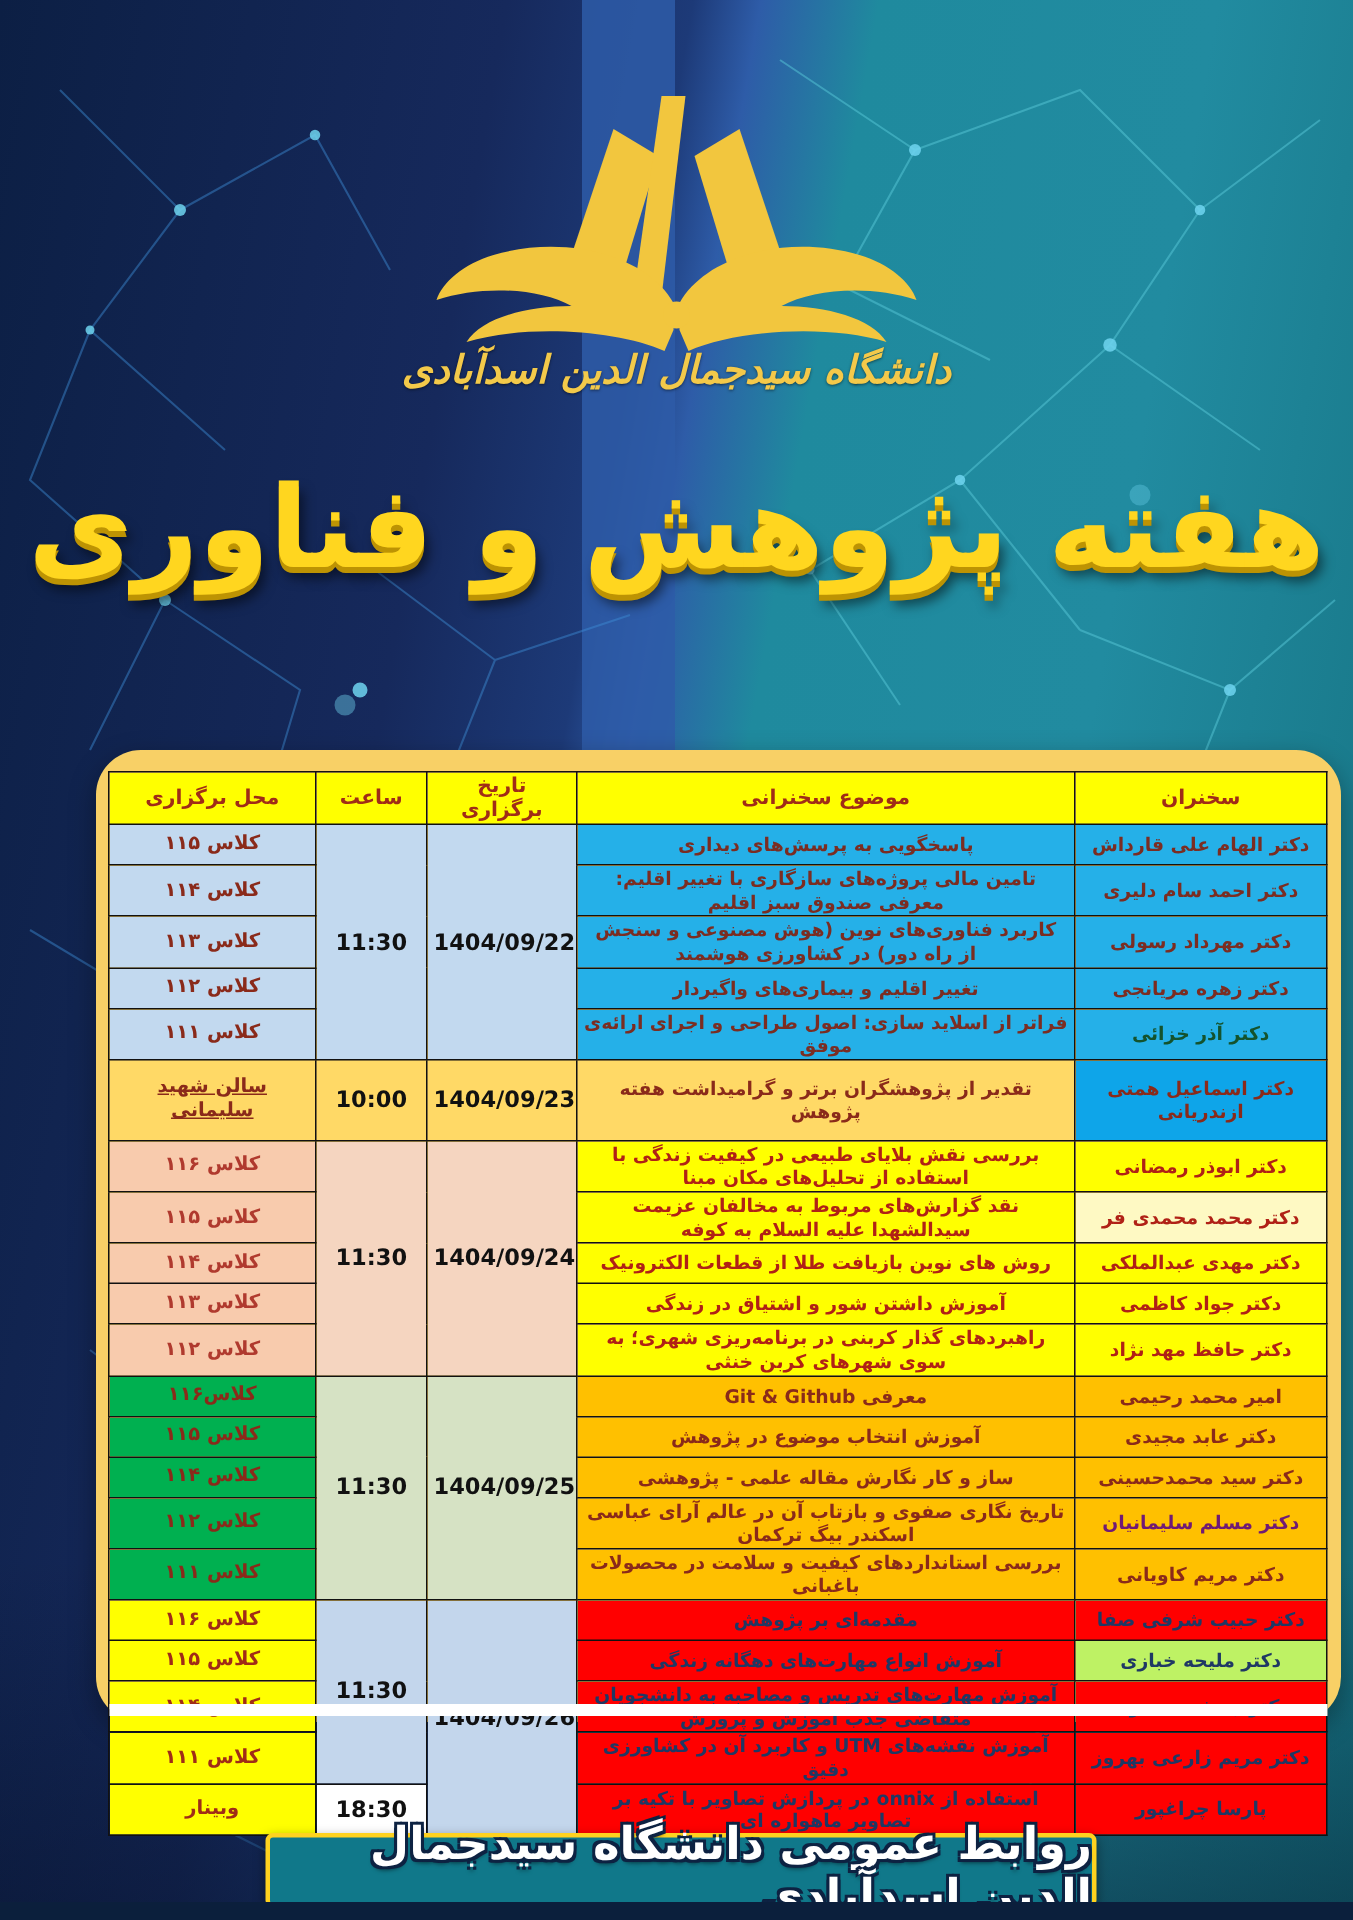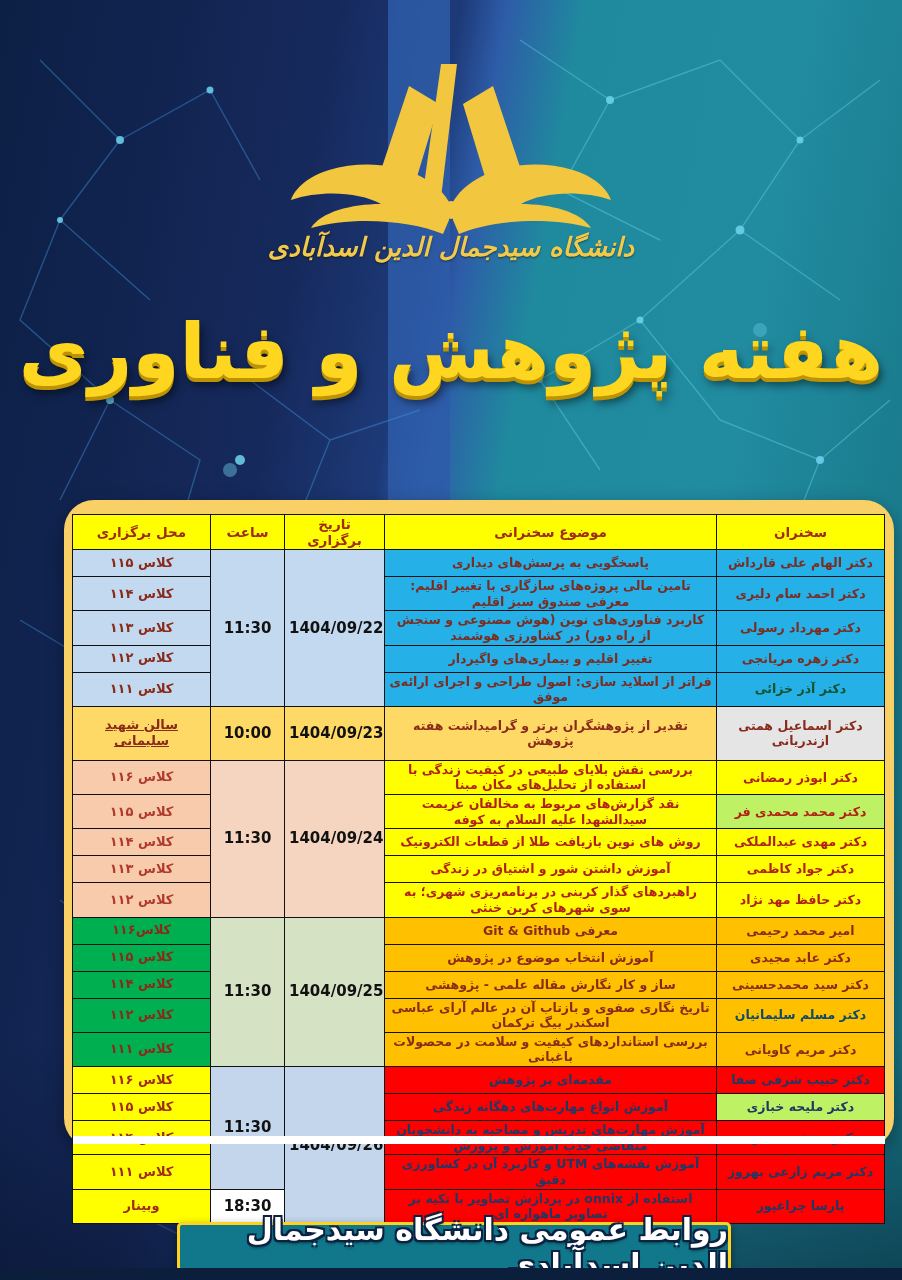--- a/index.html
+++ b/index.html
@@ -154,35 +154,35 @@
           <td class="cell" style="background: rgb(37, 176, 232); color: rgb(123, 45, 34);">دکتر زهره مریانجی</td>
           <td class="cell" style="background: rgb(37, 176, 232); color: rgb(123, 45, 34);">تغییر اقلیم و بیماری‌های واگیردار</td>
           <td class="cell" style="background: rgb(194, 217, 239); color: rgb(138, 42, 26); font-size: 13px;">کلاس ۱۱۲</td>
         </tr>
         <tr style="height: 27px;">
           <td class="cell" style="background: rgb(37, 176, 232); color: #14532d;">دکتر آذر خزائی</td>
           <td class="cell" style="background: rgb(37, 176, 232); color: rgb(123, 45, 34);">فراتر از اسلاید سازی: اصول طراحی و اجرای ارائه‌ی موفق</td>
           <td class="cell" style="background: rgb(194, 217, 239); color: rgb(138, 42, 26); font-size: 13px;">کلاس ۱۱۱</td>
         </tr>
         <tr style="height: 54px;">
-          <td class="cell" style="background: #e5e5e5; color: rgb(138, 42, 26);">دکتر اسماعیل همتی ازندریانی</td>
+          <td class="cell" style="background: #0ea5e9; color: rgb(138, 42, 26);">دکتر اسماعیل همتی ازندریانی</td>
           <td class="cell" style="background: rgb(255, 217, 102); color: rgb(138, 42, 26);">تقدیر از پژوهشگران برتر و گرامیداشت هفته پژوهش</td>
           <td class="cell num" rowspan="1" style="background: rgb(255, 217, 102); color: rgb(17, 17, 17);">1404/09/23</td>
           <td class="cell num" rowspan="1" style="background: rgb(255, 217, 102); color: rgb(17, 17, 17);">10:00</td>
           <td class="cell" style="background: rgb(255, 217, 102); color: rgb(138, 42, 26); font-size: 13px; text-decoration: underline;">سالن شهید سلیمانی</td>
         </tr>
         <tr style="height: 27px;">
           <td class="cell" style="background: rgb(255, 255, 0); color: rgb(176, 33, 22);">دکتر ابوذر رمضانی</td>
           <td class="cell" style="background: rgb(255, 255, 0); color: rgb(176, 33, 22);">بررسی نقش بلایای طبیعی در کیفیت زندگی با استفاده از تحلیل‌های مکان مبنا</td>
           <td class="cell num" rowspan="5" style="background: rgb(245, 213, 192); color: rgb(17, 17, 17);">1404/09/24</td>
           <td class="cell num" rowspan="5" style="background: rgb(245, 213, 192); color: rgb(17, 17, 17);">11:30</td>
           <td class="cell" style="background: rgb(248, 203, 173); color: rgb(176, 58, 46); font-size: 13px;">کلاس ۱۱۶</td>
         </tr>
         <tr style="height: 27px;">
-          <td class="cell" style="background: #bef264; color: rgb(176, 33, 22);">دکتر محمد محمدی فر</td>
+          <td class="cell" style="background: #fef9c3; color: rgb(176, 33, 22);">دکتر محمد محمدی فر</td>
           <td class="cell" style="background: rgb(255, 255, 0); color: rgb(176, 33, 22);">نقد گزارش‌های مربوط به مخالفان عزیمت سیدالشهدا علیه السلام به کوفه</td>
           <td class="cell" style="background: rgb(248, 203, 173); color: rgb(176, 58, 46); font-size: 13px;">کلاس ۱۱۵</td>
         </tr>
         <tr style="height: 27px;">
           <td class="cell" style="background: rgb(255, 255, 0); color: rgb(176, 33, 22);">دکتر مهدی عبدالملکی</td>
           <td class="cell" style="background: rgb(255, 255, 0); color: rgb(176, 33, 22);">روش های نوین بازیافت طلا از قطعات الکترونیک</td>
           <td class="cell" style="background: rgb(248, 203, 173); color: rgb(176, 58, 46); font-size: 13px;">کلاس ۱۱۴</td>
         </tr>
         <tr style="height: 27px;">
           <td class="cell" style="background: rgb(255, 255, 0); color: rgb(176, 33, 22);">دکتر جواد کاظمی</td>
@@ -205,21 +205,21 @@
           <td class="cell" style="background: rgb(255, 192, 0); color: rgb(138, 42, 26);">دکتر عابد مجیدی</td>
           <td class="cell" style="background: rgb(255, 192, 0); color: rgb(138, 42, 26);">آموزش انتخاب موضوع در پژوهش</td>
           <td class="cell" style="background: rgb(0, 176, 80); color: rgb(138, 42, 26); font-size: 13px;">کلاس ۱۱۵</td>
         </tr>
         <tr style="height: 27px;">
           <td class="cell" style="background: rgb(255, 192, 0); color: rgb(138, 42, 26);">دکتر سید محمدحسینی</td>
           <td class="cell" style="background: rgb(255, 192, 0); color: rgb(138, 42, 26);">ساز و کار نگارش مقاله علمی - پژوهشی</td>
           <td class="cell" style="background: rgb(0, 176, 80); color: rgb(138, 42, 26); font-size: 13px;">کلاس ۱۱۴</td>
         </tr>
         <tr style="height: 27px;">
-          <td class="cell" style="background: rgb(255, 192, 0); color: #0c4a6e;">دکتر مسلم سلیمانیان</td>
+          <td class="cell" style="background: rgb(255, 192, 0); color: #701a75;">دکتر مسلم سلیمانیان</td>
           <td class="cell" style="background: rgb(255, 192, 0); color: rgb(138, 42, 26);">تاریخ نگاری صفوی و بازتاب آن در عالم آرای عباسی اسکندر بیگ ترکمان</td>
           <td class="cell" style="background: rgb(0, 176, 80); color: rgb(138, 42, 26); font-size: 13px;">کلاس ۱۱۲</td>
         </tr>
         <tr style="height: 27px;">
           <td class="cell" style="background: rgb(255, 192, 0); color: rgb(138, 42, 26);">دکتر مریم کاویانی</td>
           <td class="cell" style="background: rgb(255, 192, 0); color: rgb(138, 42, 26);">بررسی استانداردهای کیفیت و سلامت در محصولات باغبانی</td>
           <td class="cell" style="background: rgb(0, 176, 80); color: rgb(138, 42, 26); font-size: 13px;">کلاس ۱۱۱</td>
         </tr>
         <tr style="height: 27px;">
           <td class="cell" style="background: rgb(255, 0, 0); color: rgb(31, 56, 100);">دکتر حبیب شرفی صفا</td>

